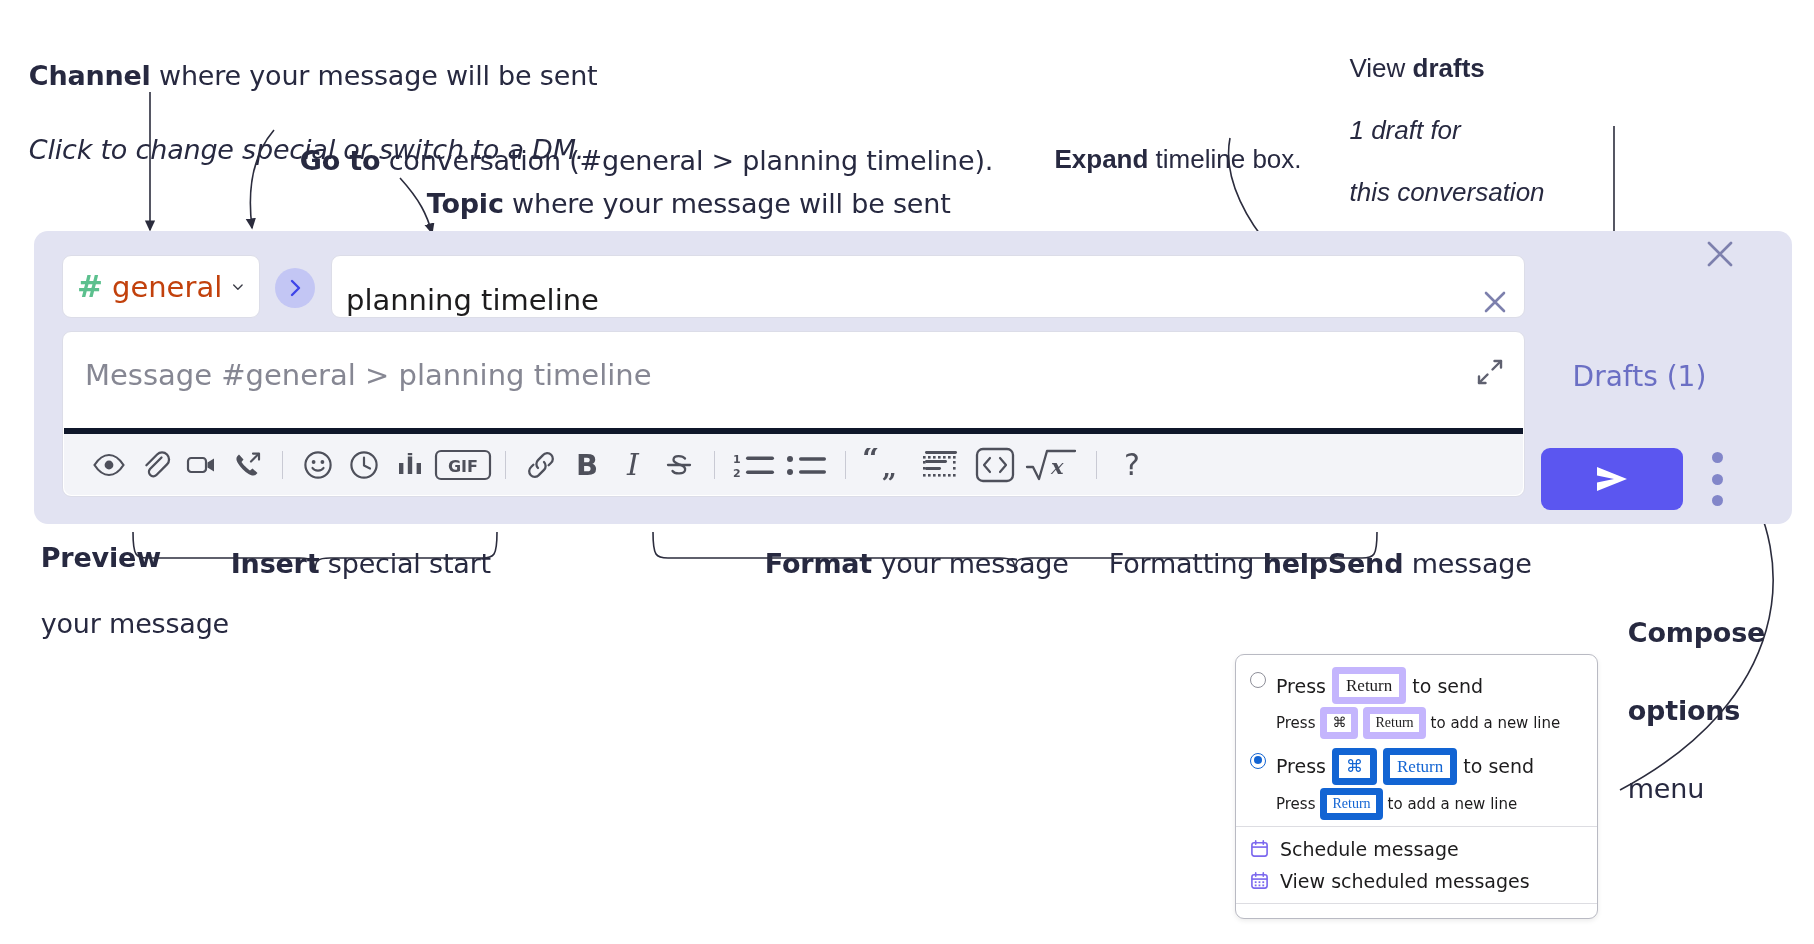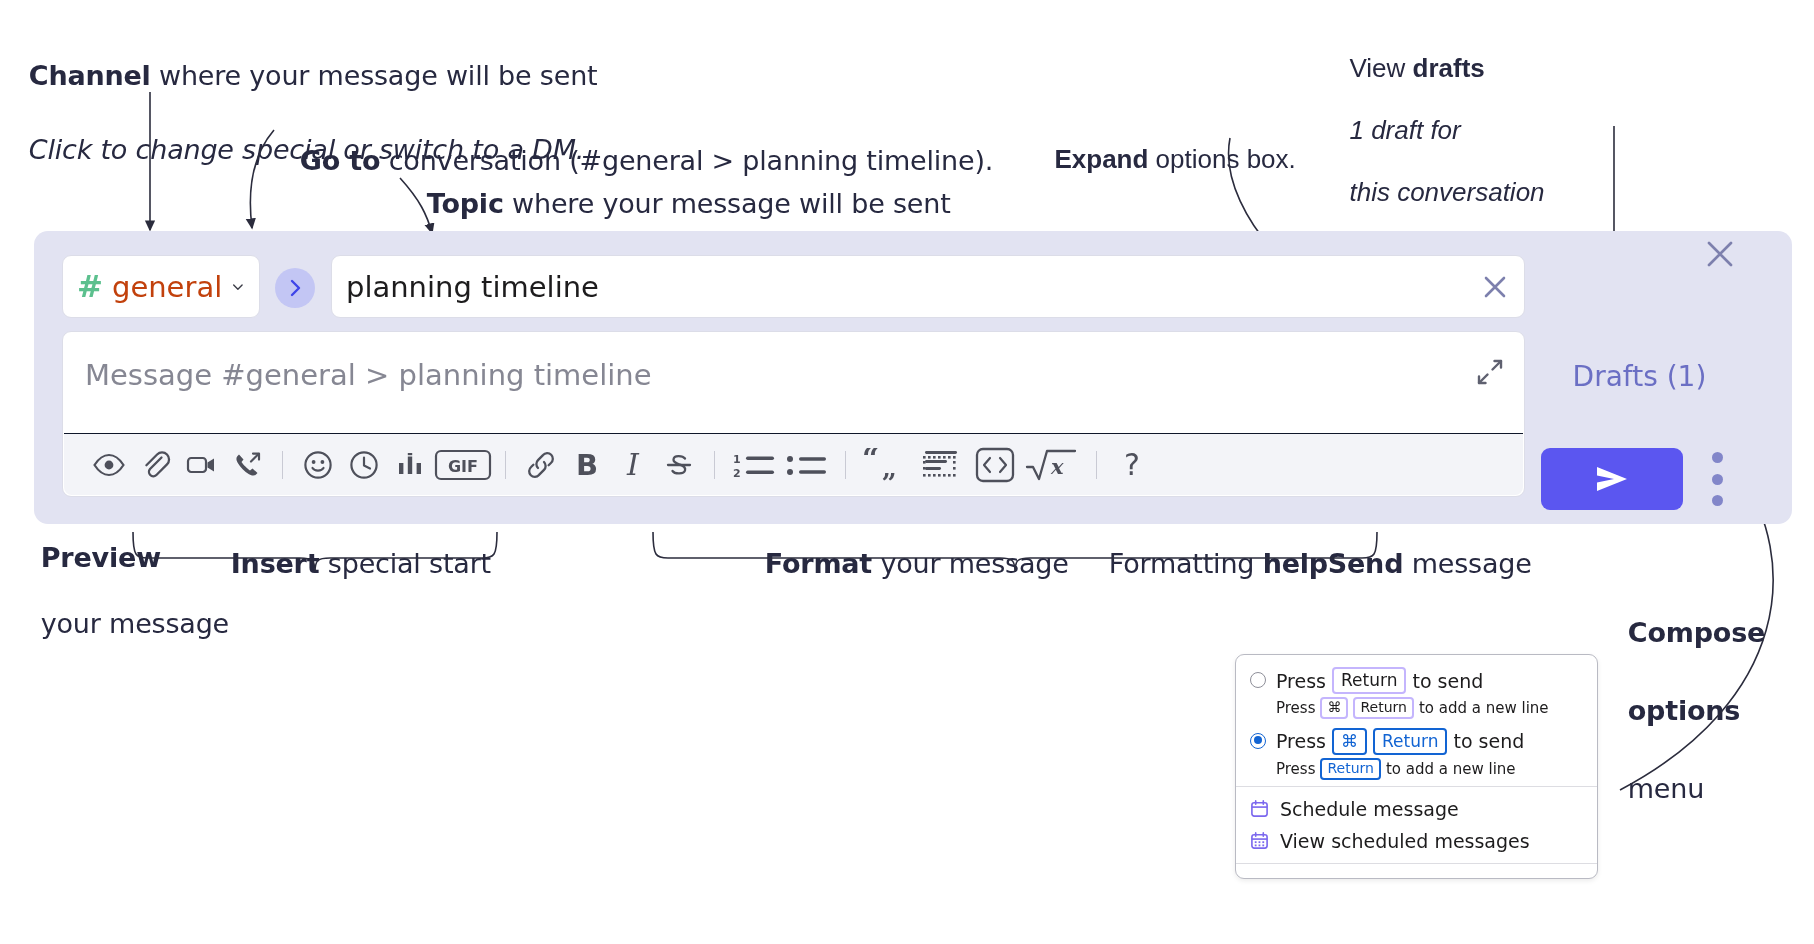--- a/index.html
+++ b/index.html
@@ -44,38 +44,38 @@
     font-family:"DejaVu Sans", sans-serif;
   }
   #channel-name{font-size:29px;color:#c2410c;font-family:"DejaVu Sans",sans-serif;}
   .chev{margin-left:auto;width:18px;height:18px;}
   #goto-btn{
     left:227px;top:25px;width:40px;height:40px;border-radius:50%;
     background:#c3c6f4;display:flex;align-items:center;justify-content:center;
   }
   #topic-field{
     left:283px;top:12px;width:1194px;height:63px;
-    display:flex;align-items:center;padding:0 14px;
+    display:flex;align-items:flex-end;padding:0 14px;
   }
   #topic-text{font-size:29px;color:#1d1c1d;font-family:"DejaVu Sans",sans-serif;}
   #topic-clear{margin-left:auto;width:30px;height:30px;}
 
   #msgbox{
     left:14px;top:88px;width:1463px;height:166px;
     overflow:hidden;
   }
   #msg-placeholder{
     position:absolute;left:22px;top:26px;font-size:29px;color:#868793;
     font-family:"DejaVu Sans",sans-serif;white-space:pre;
   }
   #expand-btn{position:absolute;right:18px;top:24px;width:32px;height:32px;}
 
   #toolbar{
     position:absolute;left:1px;bottom:1px;right:1px;height:61px;
-    background:#f3f4f8;border-top:1px solid #0f172a;
+    background:#f3f4f8;border-top:6px solid #0f172a;
     border-radius:0 0 8px 8px;
     display:flex;align-items:center;padding-left:22px;gap:0;
   }
   .tbtn{
     width:46px;height:46px;display:flex;align-items:center;justify-content:center;
     color:#5a5c66;flex:none;
   }
   .tsep{width:1px;height:28px;background:#c9cad4;margin:0 12px;flex:none;}
   #panel-close{left:1669px;top:237px;width:34px;height:34px;}
   .kdot{width:11px;height:11px;border-radius:50%;background:#8286c9;}
@@ -95,22 +95,22 @@
   }
   .radio.on{border-color:#1264d3;background:#fff;position:relative;}
   .radio.on::after{
     content:"";position:absolute;left:2.5px;top:2.5px;width:8px;height:8px;
     border-radius:50%;background:#1264d3;
   }
   .m-line{font-size:19px;color:#1d1c1d;display:flex;align-items:center;gap:6px;white-space:nowrap;}
   .m-sub{font-size:15px;color:#1d1c1d;display:flex;align-items:center;gap:5px;
     margin:3px 0 6px 40px;white-space:nowrap;}
   .key{
-    display:inline-block;border:2px solid #c4b5fd;border-radius:4px;
-    padding:1px 7px;font-size:17px;line-height:1.25;color:#1d1c1d;background:#fff;
+    display:inline-block;border:7px solid #c4b5fd;border-radius:4px;
+    padding:1px 7px;font-size:17px;line-height:1.25;color:#1d1c1d;background:#fff;font-family:Liberation Serif, serif;
   }
   .key.sm{font-size:14px;padding:0px 5px;}
   .key.blue{border-color:#1264d3;color:#1264d3;}
   .m-div{height:1px;background:#dddde2;margin:6px 0;}
   .m-item{display:flex;align-items:center;gap:11px;padding:5px 14px;font-size:19px;color:#1d1c1d;text-align:right;}
   .m-ico{width:19px;height:19px;flex:none;color:#7b68ee;}
 </style>
 </head>
 <body>
 
@@ -121,21 +121,21 @@
 
 <div class="abs anno" style="left:283px;top:105px;">
   <b>Go to</b><span> conversation (#general &gt; planning timeline).</span>
 </div>
 
 <div class="abs anno" style="left:410px;top:148px;">
   <b>Topic</b><span> where your message will be sent</span>
 </div>
 
 <div class="abs anno-sans" style="left:1040px;top:105px;">
-  <b>Expand</b><span> options box.</span>
+  <b>Expand</b><span> timeline box.</span>
 </div>
 
 <div class="abs anno-sans" style="left:1335px;top:22px;line-height:31px;">
   <span>View </span><b>drafts</b><br>
   <i>1 draft for</i><br>
   <i>this conversation</i>
 </div>
 
 <div class="abs anno" style="left:24px;top:508px;line-height:33px;">
   <b>Preview</b><br>

